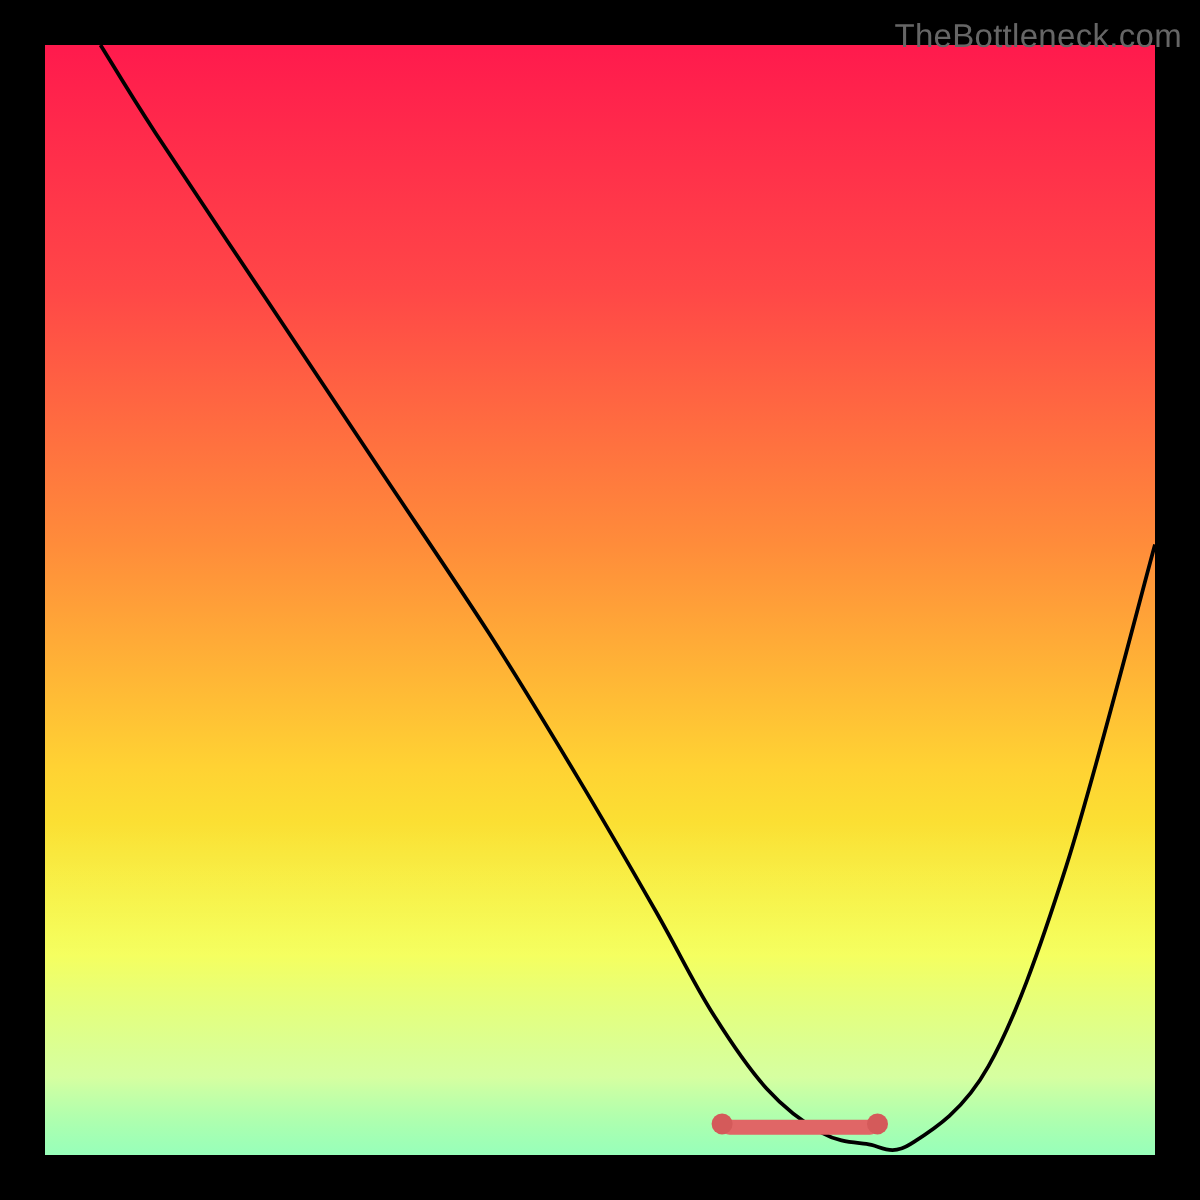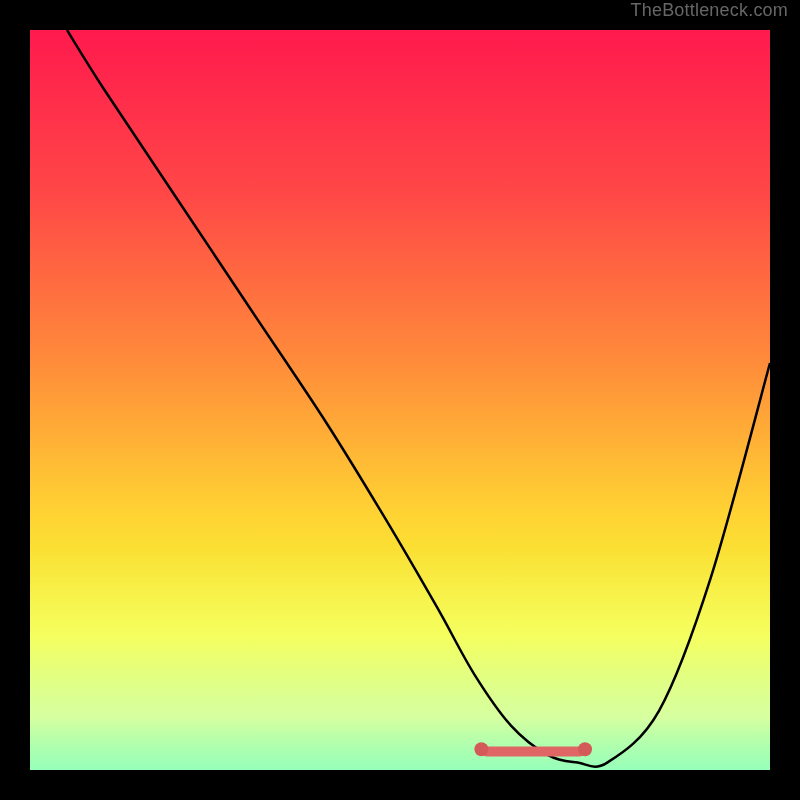--- a/index.html
+++ b/index.html
@@ -11,24 +11,24 @@
     font-family: Arial, Helvetica, sans-serif;
     overflow: hidden;
   }
   .container {
     position: relative;
     width: 800px;
     height: 800px;
   }
   .watermark {
     position: absolute;
-    top: 0;
+    top: 11px;
     right: 12px;
     color: #666;
-    font-size: 18px;
+    font-size: 22px;
     font-weight: 500;
     letter-spacing: 0.2px;
     z-index: 5;
   }
   svg {
     display: block;
   }
 </style>
 </head>
 <body>

